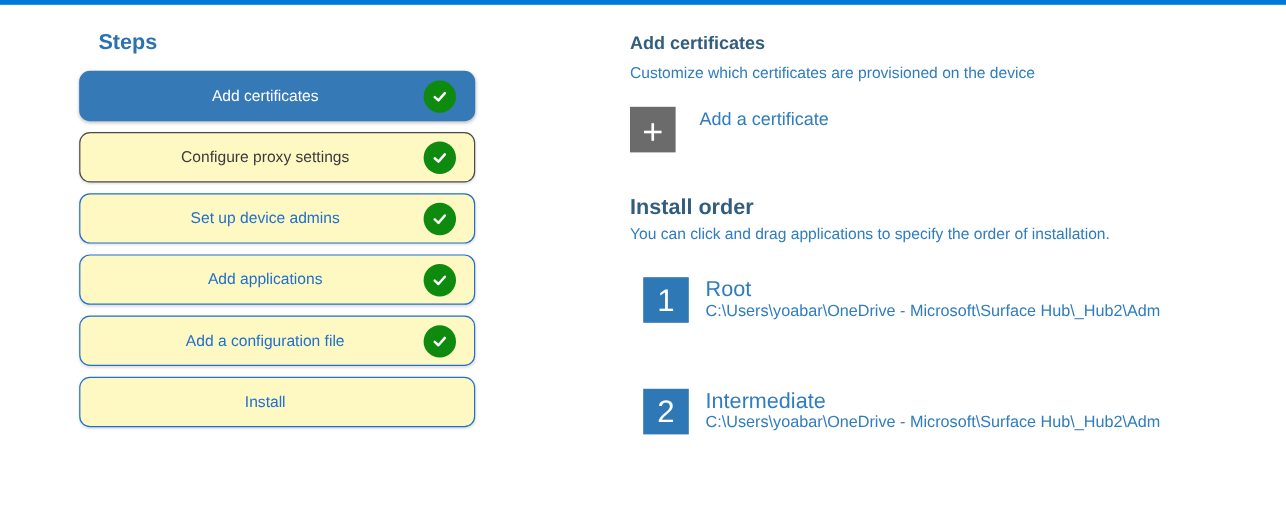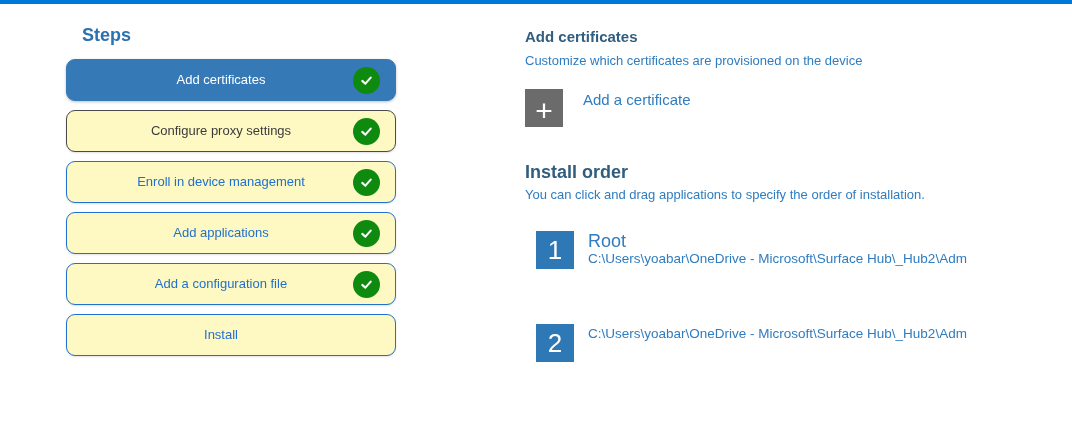--- a/index.html
+++ b/index.html
@@ -134,29 +134,29 @@
 
     <button class="step neutral">
       <span class="step-label">Configure proxy settings</span>
       <span class="check-badge">
         <svg width="15" height="15" viewBox="0 0 16 16">
             <path d="M3.5 8.4 L6.8 11.4 L12.5 4.9" fill="none" stroke="#ffffff" stroke-width="2.2" stroke-linecap="round" stroke-linejoin="round"></path>
           </svg>
       </span>
     </button>
 
-
-    <button class="step">
-      <span class="step-label">Enroll in device management</span>
-      <span class="check-badge">
-        <svg width="15" height="15" viewBox="0 0 16 16">
-            <path d="M3.5 8.4 L6.8 11.4 L12.5 4.9" fill="none" stroke="#ffffff" stroke-width="2.2" stroke-linecap="round" stroke-linejoin="round"></path>
-          </svg>
-      </span>
-    </button>
+    <button class="step">
+      <span class="step-label">Set up device admins</span>
+      <span class="check-badge">
+        <svg width="15" height="15" viewBox="0 0 16 16">
+            <path d="M3.5 8.4 L6.8 11.4 L12.5 4.9" fill="none" stroke="#ffffff" stroke-width="2.2" stroke-linecap="round" stroke-linejoin="round"></path>
+          </svg>
+      </span>
+    </button>
+
 
     <button class="step">
       <span class="step-label">Add applications</span>
       <span class="check-badge">
         <svg width="15" height="15" viewBox="0 0 16 16">
             <path d="M3.5 8.4 L6.8 11.4 L12.5 4.9" fill="none" stroke="#ffffff" stroke-width="2.2" stroke-linecap="round" stroke-linejoin="round"></path>
           </svg>
       </span>
     </button>
 
@@ -198,17 +198,18 @@
         <div class="item-name">Root</div>
         <div class="item-path">C:\Users\yoabar\OneDrive - Microsoft\Surface Hub\_Hub2\Adm</div>
       </div>
     </div>
 
     <div class="install-item">
       <div class="num-square">
         <span>2</span>
       </div>
       <div class="item-text">
+        <div class="item-name">Intermediate</div>
         <div class="item-path">C:\Users\yoabar\OneDrive - Microsoft\Surface Hub\_Hub2\Adm</div>
       </div>
     </div>
   </div>
 </div>
 
 </body></html>

